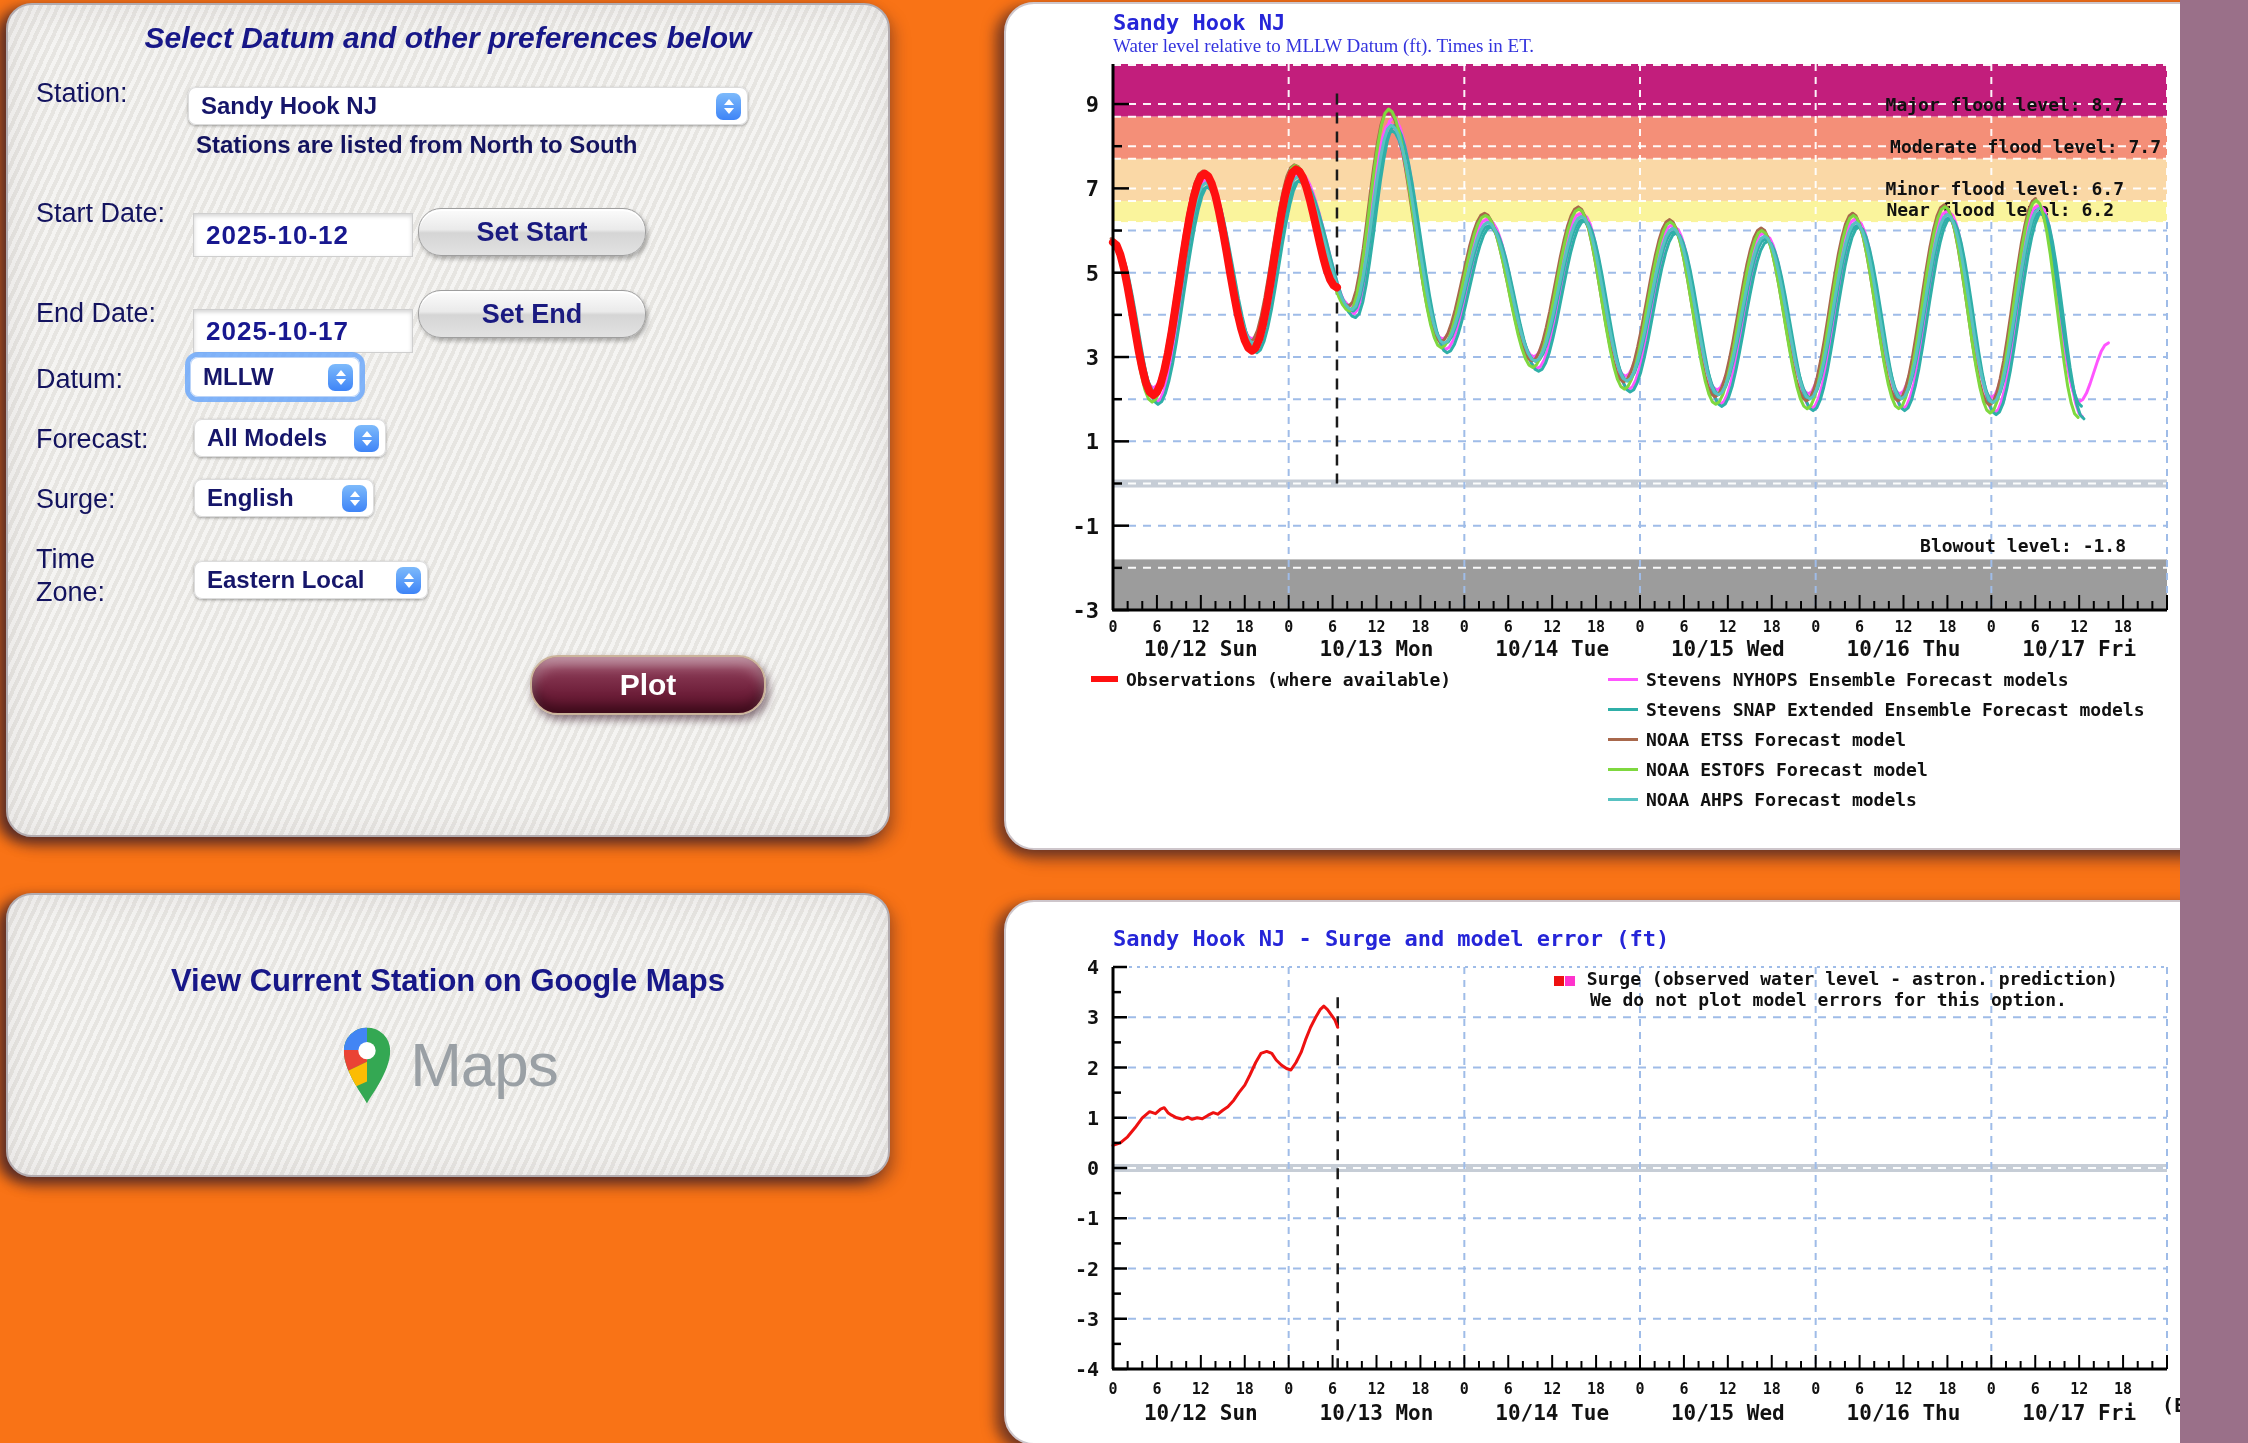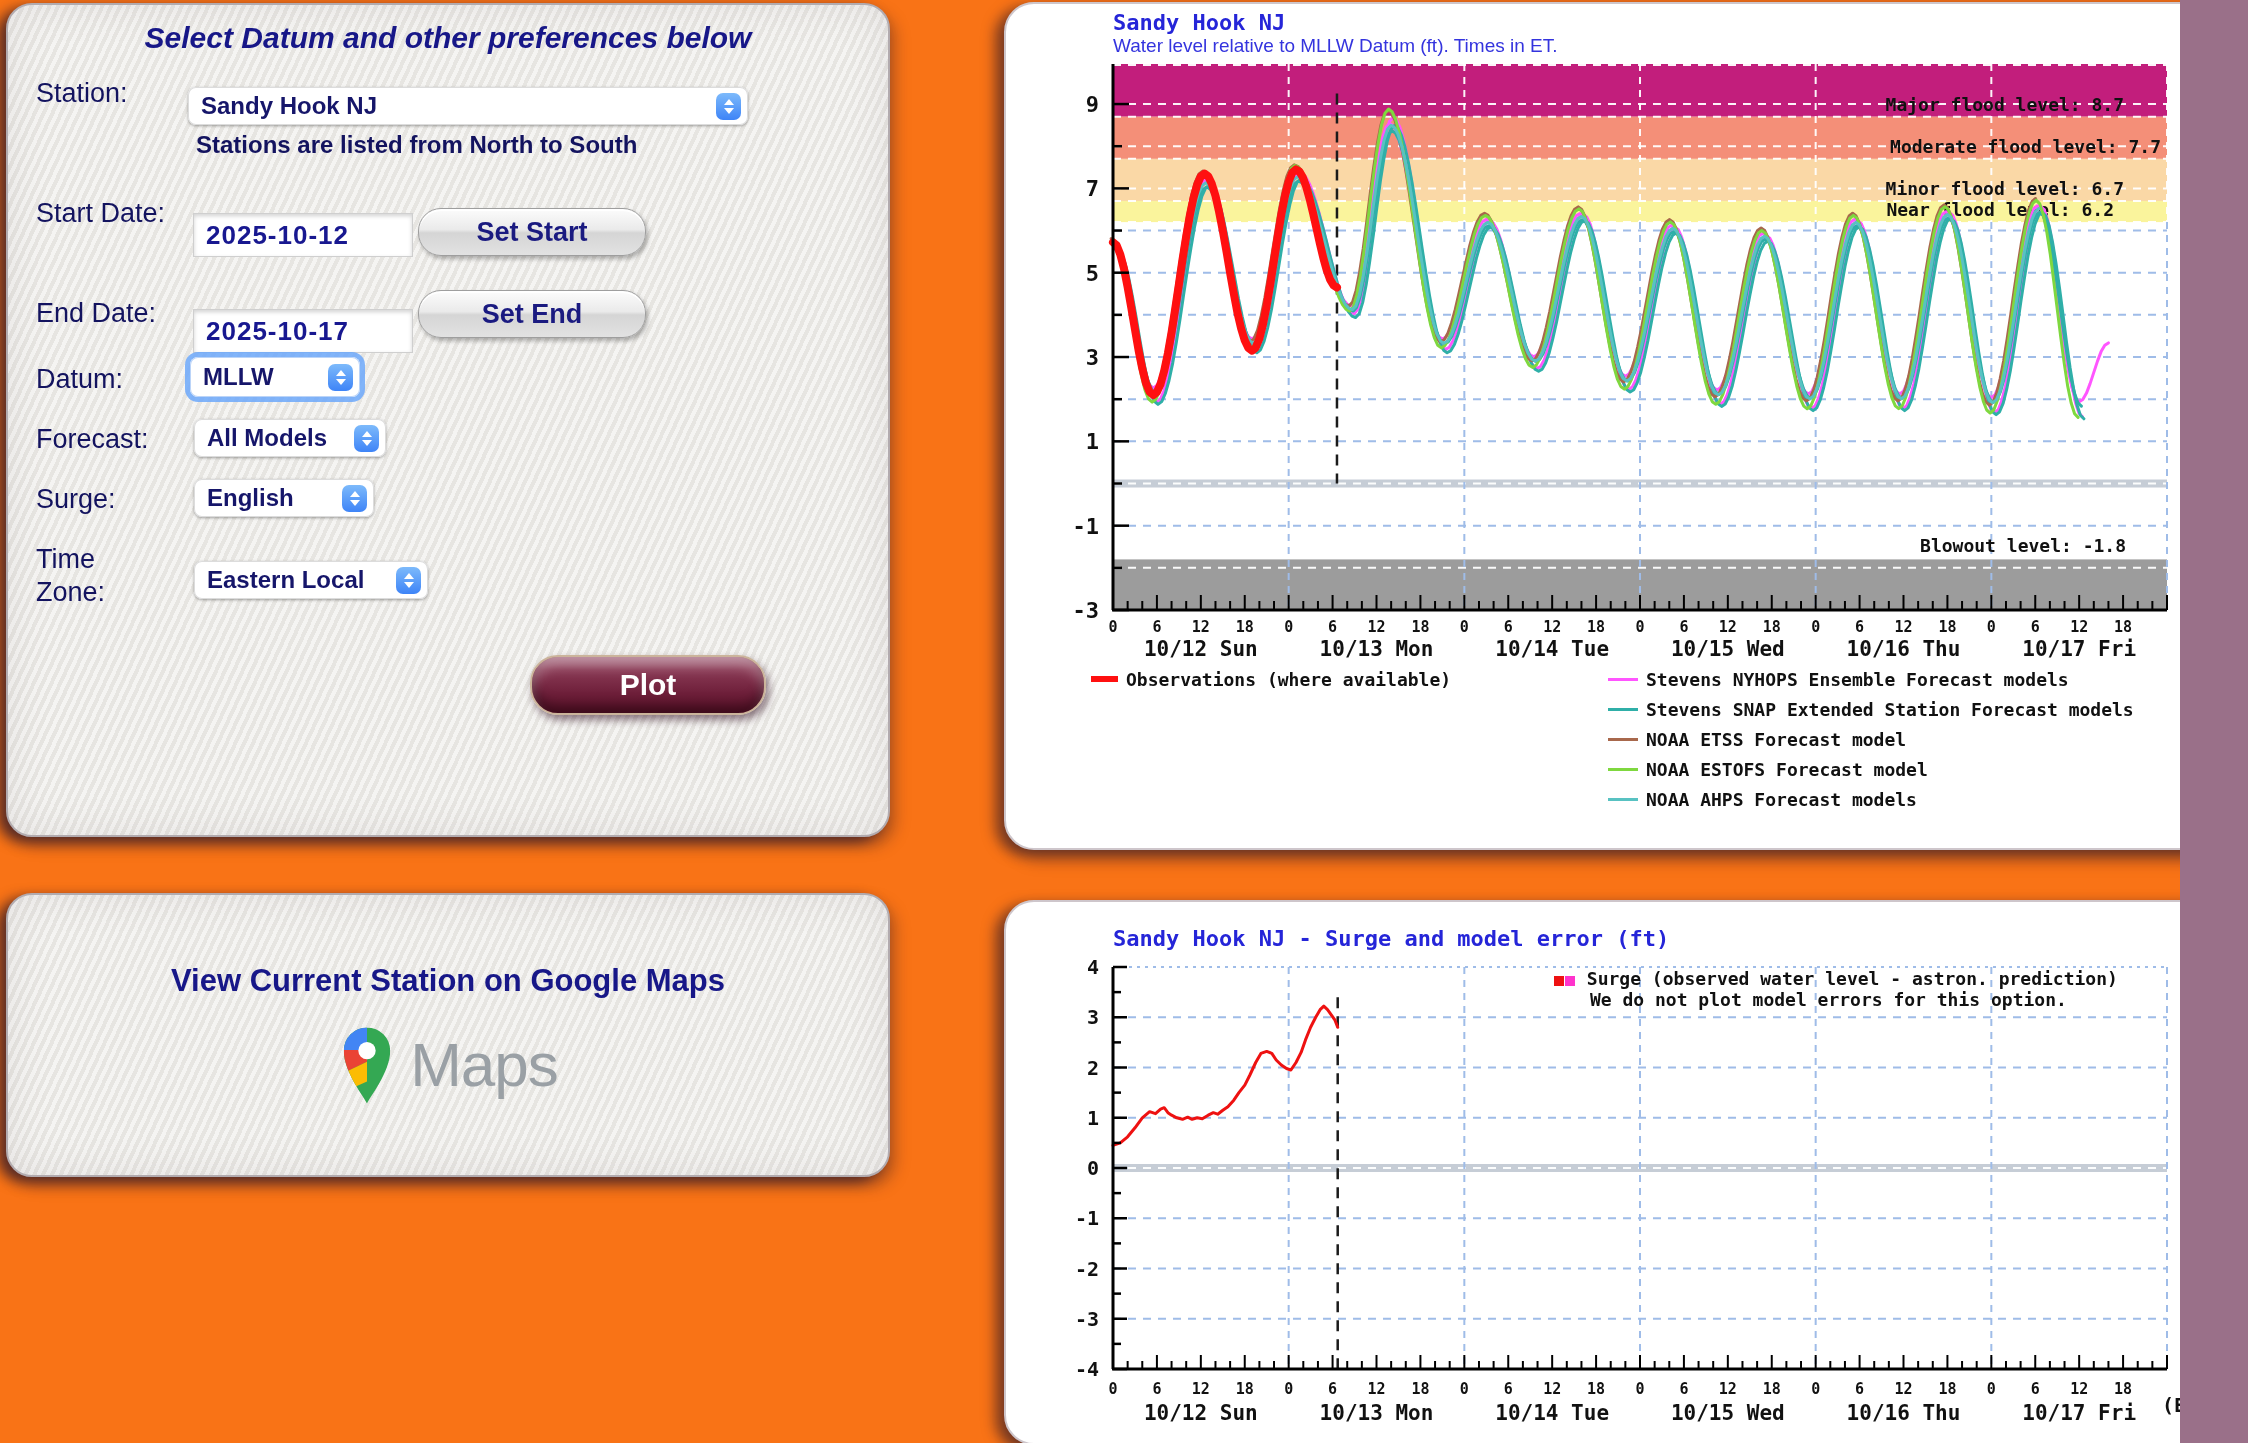--- a/index.html
+++ b/index.html
@@ -46,21 +46,21 @@
   .glogo-google{font-size:62px;color:#6F7377;font-weight:500;letter-spacing:-2px;}
   .glogo-maps{font-size:62px;color:#9AA0A5;font-weight:400;letter-spacing:-1px;}
   
   .chart-panel{position:absolute;background:#fff;border:2px solid #CEC6CB;border-radius:30px;
       box-shadow:-9px 5px 13px rgba(48,26,42,0.6), 6px 10px 16px rgba(48,26,42,0.35);}
   #wl-panel{left:1004px;top:2px;width:1240px;height:844px;}
   #surge-panel{left:1004px;top:900px;width:1240px;height:541px;}
   .ctitle{position:absolute;left:107px;top:6px;font-size:22px;font-weight:bold;color:#2525D8;
       font-family:"DejaVu Sans Mono",monospace;}
   .csub{position:absolute;left:107px;top:31px;font-size:19px;font-weight:500;color:#3434DE;
-      font-family:Liberation Sans, sans-serif;}
+      font-family:Liberation Serif, serif;}
   .chart-svg{position:absolute;left:0;top:0;}
   svg text{font-family:"DejaVu Sans Mono",monospace;fill:#111;}
   .legend{position:absolute;font-family:"DejaVu Sans Mono",monospace;font-size:18px;font-weight:600;color:#111;}
   .legrow{height:30px;display:flex;align-items:center;}
   .legmark{display:inline-block;height:3px;width:30px;margin-right:8px;}
   .legmark.obs{height:6px;width:27px;}
   #surge-legend{line-height:21px;}
   .sq{display:inline-block;width:10px;height:10px;margin-right:1px;vertical-align:-1px;}
 </style>
 </head>
@@ -338,21 +338,21 @@
         <span>Observations (where available)</span>
       </div>
     </div>
     <div id="wl-legend-right" class="legend" style="left:602px;top:660px;">
         <div class="legrow">
           <span class="legmark" style="background: rgb(255, 85, 255);"></span>
           <span>Stevens NYHOPS Ensemble Forecast models</span>
         </div>
         <div class="legrow">
           <span class="legmark" style="background: rgb(47, 175, 168);"></span>
-          <span>Stevens SNAP Extended Station Forecast models</span>
+          <span>Stevens SNAP Extended Ensemble Forecast models</span>
         </div>
         <div class="legrow">
           <span class="legmark" style="background: rgb(168, 104, 76);"></span>
           <span>NOAA ETSS Forecast model</span>
         </div>
         <div class="legrow">
           <span class="legmark" style="background: rgb(127, 216, 63);"></span>
           <span>NOAA ESTOFS Forecast model</span>
         </div>
         <div class="legrow">

